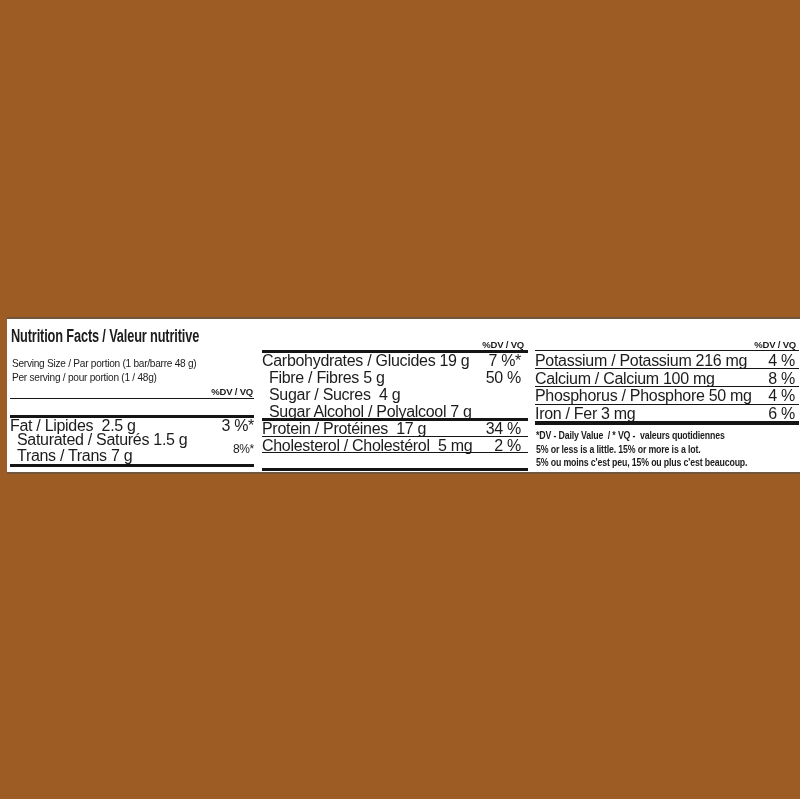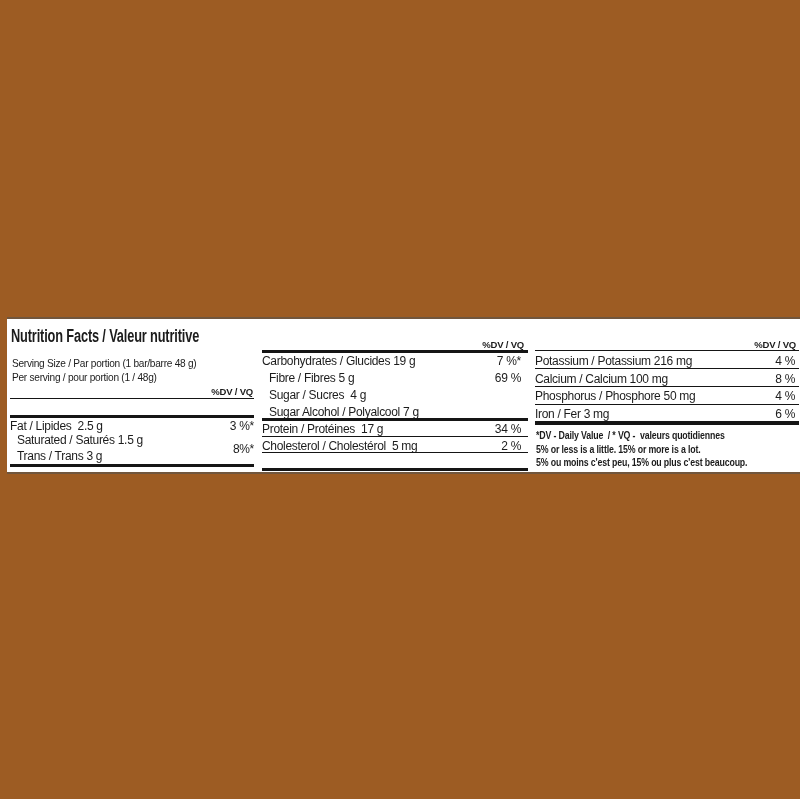--- a/index.html
+++ b/index.html
@@ -48,21 +48,21 @@
   }
   .col2 .dvh{right:4px;}
   .col3 .dvh{right:3px;}
   .rl{position:absolute;left:0;right:0;background:var(--rule);}
   .thin{height:1.4px;}
   .thick{height:3.3px;}
   .thick4{height:4px;}
   .nrow{
     position:absolute;left:0;right:0;
     display:flex;justify-content:space-between;align-items:flex-start;
-    font-size:12px;line-height:12px;letter-spacing:-0.3px;
+    font-size:16px;line-height:12px;letter-spacing:-0.3px;
   }
   .nrow .lbl{white-space:pre;}
   .nrow .dv{white-space:pre;text-align:right;}
   .col2 .nrow .dv{padding-right:7px;}
   .col3 .nrow .dv{padding-right:4px;}
   .ind{padding-left:7px;}
   .cal-val{position:absolute;left:152px;top:0;white-space:pre;}
   .dv8{position:absolute;right:0;font-size:12px;line-height:12px;letter-spacing:-0.3px;white-space:pre;}
   .fn{
     position:absolute;left:1px;
@@ -84,36 +84,36 @@
     <div class="rl thin" style="top:79px"></div>
     <div class="rl thick" style="top:96px"></div>
     <div class="nrow" style="top:101px">
       <span class="lbl">Fat / Lipides  2.5 g</span>
       <span class="dv">3 %*</span>
     </div>
     <div class="nrow" style="top:115px">
       <span class="lbl ind">Saturated / Saturés 1.5 g</span>
     </div>
     <div class="nrow" style="top:131px">
-      <span class="lbl ind">Trans / Trans 3 g</span>
+      <span class="lbl ind">Trans / Trans 7 g</span>
     </div>
     <div class="dv8" style="top:124px">8%*</div>
     <div class="rl thick" style="top:145px"></div>
   </section>
 
   <section class="col col2">
     <div class="dvh" style="top:21px">%DV / VQ</div>
     <div class="rl thick" style="top:31px"></div>
     <div class="nrow" style="top:36px">
       <span class="lbl">Carbohydrates / Glucides 19 g</span>
       <span class="dv">7 %*</span>
     </div>
     <div class="nrow" style="top:53px">
       <span class="lbl ind">Fibre / Fibres 5 g</span>
-      <span class="dv">69 %</span>
+      <span class="dv">50 %</span>
     </div>
     <div class="nrow" style="top:70px">
       <span class="lbl ind">Sugar / Sucres  4 g</span>
     </div>
     <div class="nrow" style="top:87px">
       <span class="lbl ind">Sugar Alcohol / Polyalcool 7 g</span>
     </div>
     <div class="rl thick" style="top:99px"></div>
     <div class="nrow" style="top:104px">
       <span class="lbl">Protein / Protéines  17 g</span>

